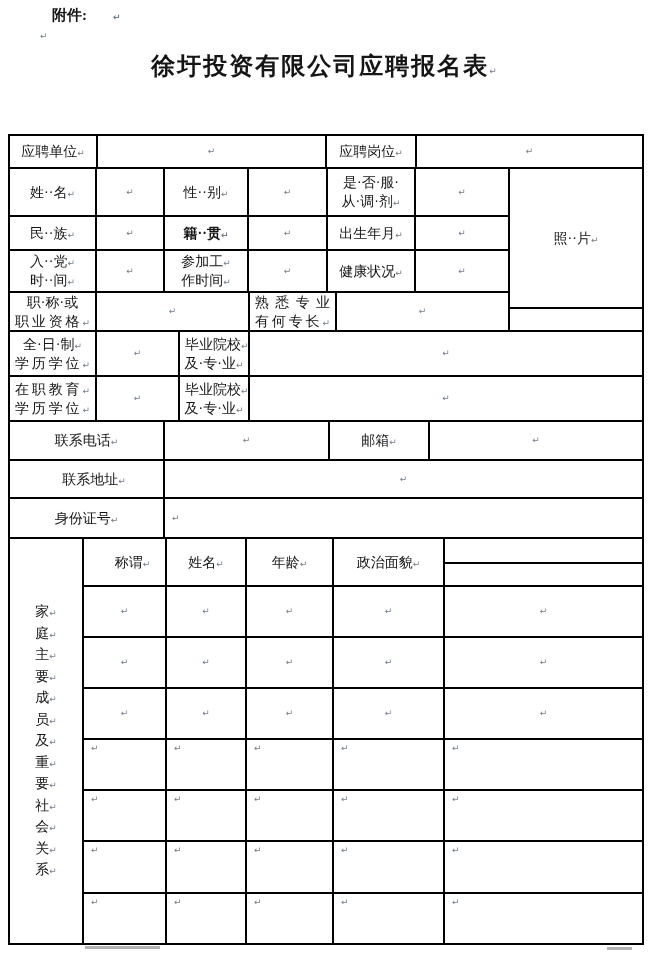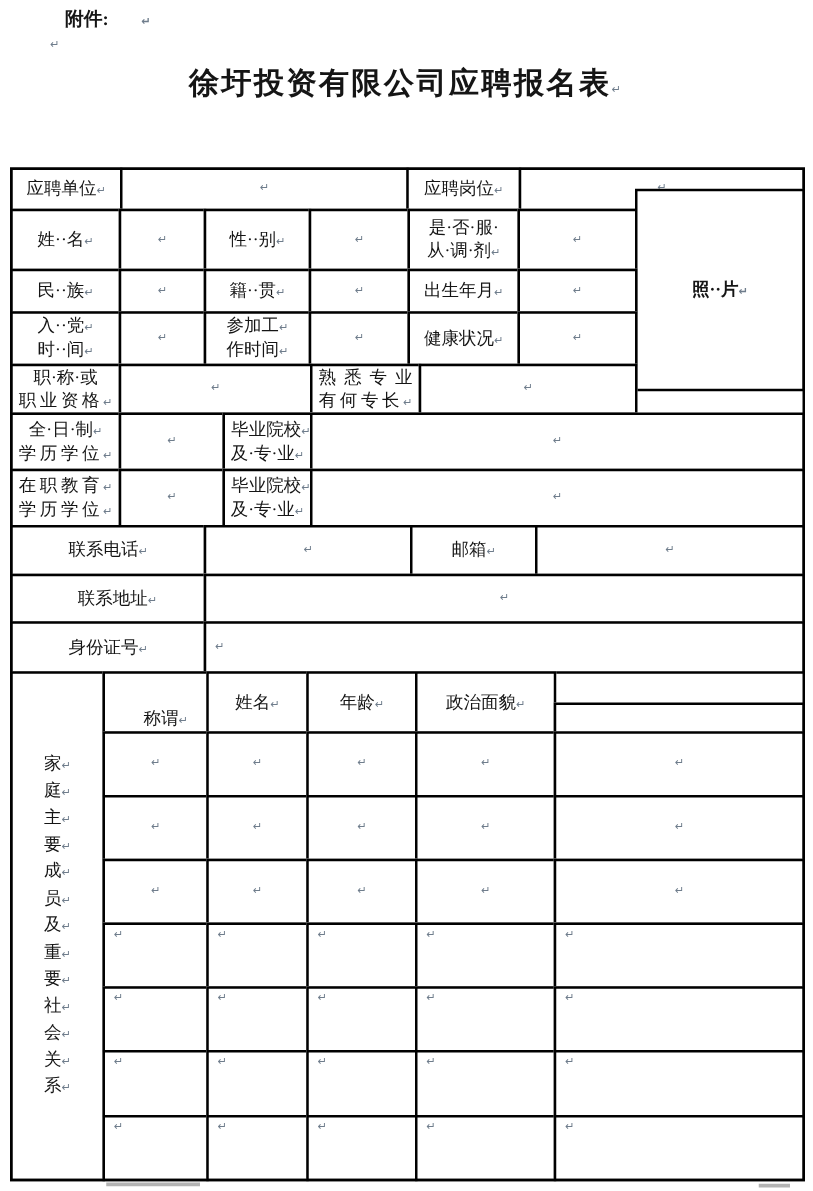--- a/index.html
+++ b/index.html
@@ -85,38 +85,38 @@
       <div class="line">
         <span>从·调·剂</span>
         <span class="mark">↵</span>
       </div>
     </div>
     <div class="cell" style="left: 414px; top: 167px; width: 96px; height: 50px;">
       <div class="line">
         <span class="mark">↵</span>
       </div>
     </div>
-    <div class="cell" style="left: 508px; top: 151px; width: 136px; height: 162px; font-weight: bold;">
+    <div class="cell" style="left: 508px; top: 167px; width: 136px; height: 142px;">
       <div class="line">
         <span>照··片</span>
         <span class="mark">↵</span>
       </div>
     </div>
     <div class="cell" style="left: 8px; top: 215px; width: 89px; height: 36px;">
       <div class="line">
         <span>民··族</span>
         <span class="mark">↵</span>
       </div>
     </div>
     <div class="cell" style="left: 95px; top: 215px; width: 70px; height: 36px;">
       <div class="line">
         <span class="mark">↵</span>
       </div>
     </div>
-    <div class="cell" style="left: 163px; top: 215px; width: 86px; height: 36px;">
+    <div class="cell" style="left: 163px; top: 215px; width: 86px; height: 36px; font-weight: bold;">
       <div class="line">
         <span>籍··贯</span>
         <span class="mark">↵</span>
       </div>
     </div>
     <div class="cell" style="left: 247px; top: 215px; width: 81px; height: 36px;">
       <div class="line">
         <span class="mark">↵</span>
       </div>
     </div>
@@ -375,21 +375,21 @@
       </div>
       <div class="line">
         <span>关</span>
         <span class="mark">↵</span>
       </div>
       <div class="line">
         <span>系</span>
         <span class="mark">↵</span>
       </div>
     </div>
-    <div class="cell" style="left: 82px; top: 537px; width: 101px; height: 50px; justify-content: flex-end;">
+    <div class="cell" style="left: 82px; top: 537px; width: 101px; height: 50px;">
       <div class="line">
         <span>称谓</span>
         <span class="mark">↵</span>
       </div>
     </div>
     <div class="cell" style="left: 165px; top: 537px; width: 82px; height: 50px;">
       <div class="line">
         <span>姓名</span>
         <span class="mark">↵</span>
       </div>

